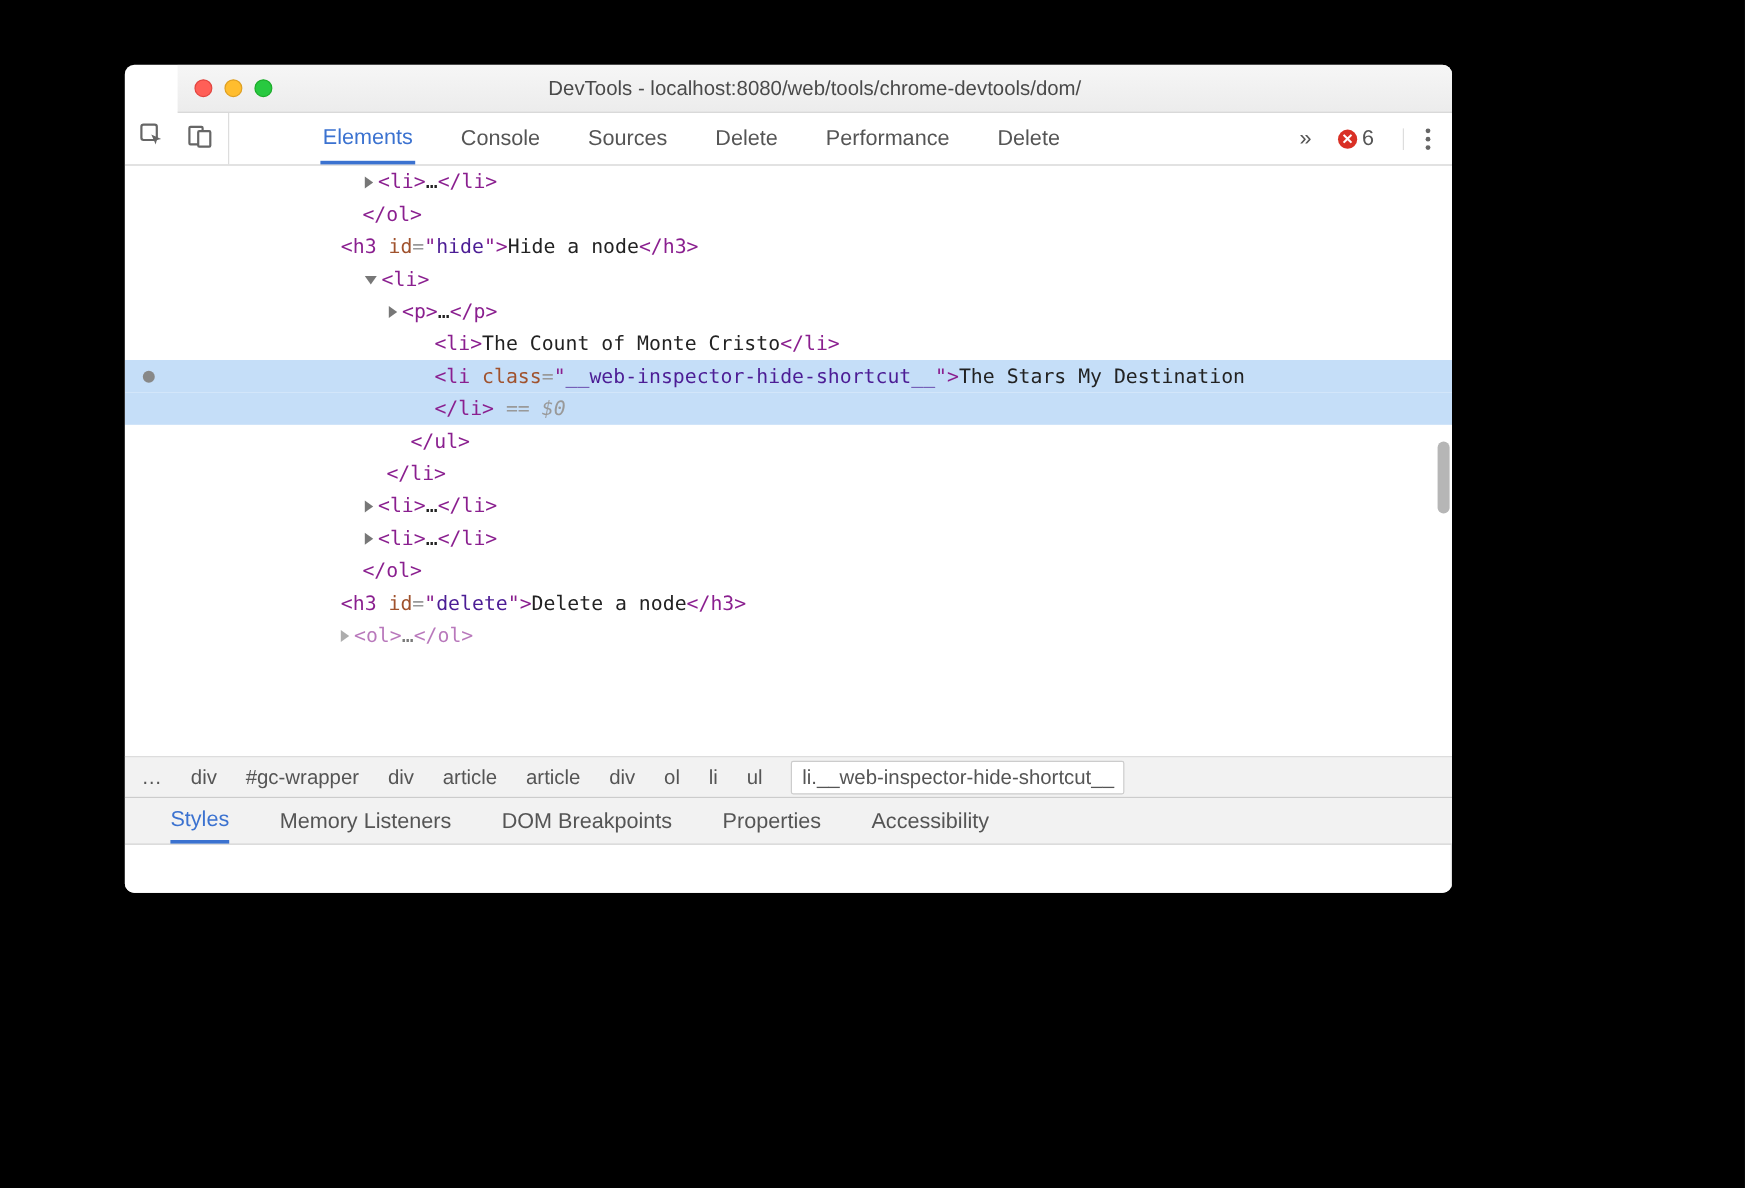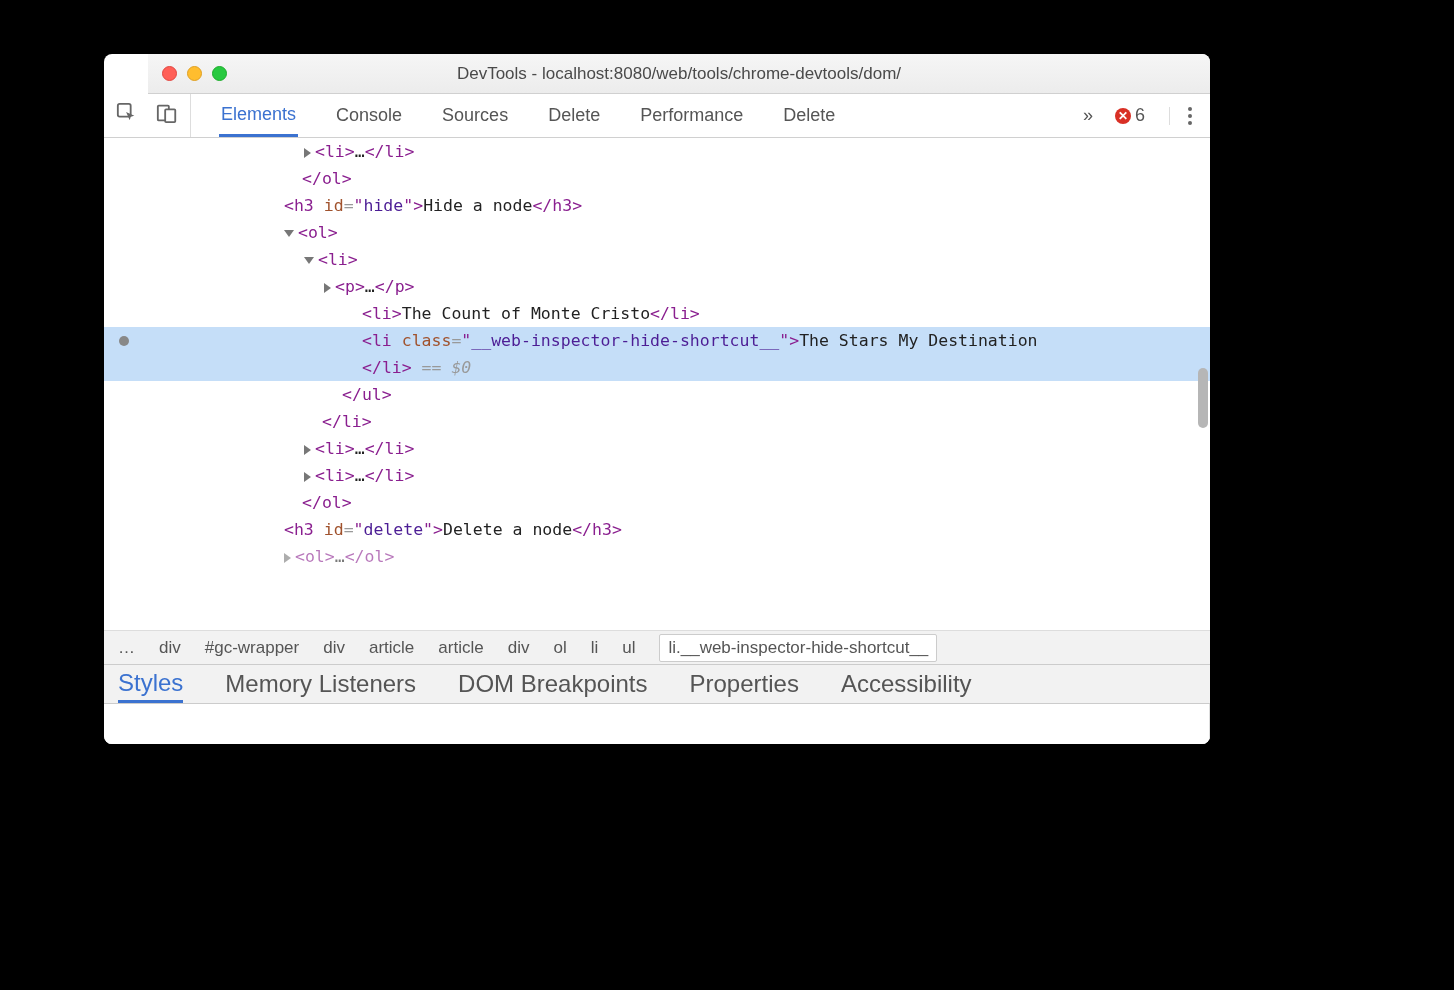--- a/index.html
+++ b/index.html
@@ -30,20 +30,21 @@
   .tl.min { background: #ffbd2e; border: 1px solid #dfa023; }
   .tl.max { background: #28c940; border: 1px solid #1dad2b; }
   .title { position: absolute; left: 0; right: 0; text-align: center; font-size: 17px; color: #4a4a4a; pointer-events: none; }
   .toolbar {
     height: 44px;
     border-bottom: 1px solid #d0d0d0;
     display: flex;
     align-items: center;
     font-size: 18px;
     color: #555;
+    gap: 48px;
   }
   .toolbar .icon-group { display: flex; align-items: center; padding: 0 12px; gap: 18px; border-right: 1px solid #ddd; height: 100%; }
   .toolbar .tabs { display: flex; gap: 36px; padding-left: 28px; flex: 1; align-items: center; height: 100%; }
   .toolbar .tab { color: #555; cursor: default; height: 100%; display: flex; align-items: center; padding: 0 2px; }
   .toolbar .tab.active { color: #3b72d0; border-bottom: 3px solid #3b72d0; }
   .toolbar .right { display: flex; align-items: center; gap: 24px; padding-right: 16px; }
   .err-badge { display: flex; align-items: center; gap: 4px; color: #555; }
   .err-circle { width: 16px; height: 16px; border-radius: 50%; background: #d93025; color: #fff; font-size: 12px; display: flex; align-items: center; justify-content: center; font-weight: bold; }
   .kebab { display: flex; flex-direction: column; gap: 3px; padding-left: 18px; border-left: 1px solid #ddd; height: 100%; justify-content: center; padding-right: 2px; }
   .kebab span { width: 4px; height: 4px; background: #666; border-radius: 50%; }
@@ -94,23 +95,23 @@
   .breadcrumb .crumb { cursor: default; }
   .breadcrumb .crumb:first-child { color: #555; }
   .breadcrumb .crumb.sel { background: #fff; border: 1px solid #ccc; padding: 3px 8px; border-radius: 2px; }
 
   .subtabs {
     height: 40px;
     border-top: 1px solid #ccc;
     background: #f2f2f2;
     display: flex;
     align-items: center;
-    font-size: 24px;
+    font-size: 18px;
     color: #555;
-    padding-left: 14px;
+    padding-left: 38px;
     gap: 42px;
     border-bottom: 1px solid #ccc;
   }
   .subtabs .st { height: 100%; display: flex; align-items: center; }
   .subtabs .st.active { color: #3b72d0; border-bottom: 3px solid #3b72d0; }
 
   .filterbar {
     height: 40px;
     display: flex;
     align-items: stretch;
@@ -184,21 +185,20 @@
 
   <div class="dom-panel">
     <div class="dom-lines">
 
       <div class="line"><span class="gutter"></span><span class="indent" style="width:160px"></span><span class="tri right"></span><span class="punct">&lt;</span><span class="tag">li</span><span class="punct">&gt;</span><span class="text">…</span><span class="punct">&lt;/</span><span class="tag">li</span><span class="punct">&gt;</span></div>
 
       <div class="line"><span class="gutter"></span><span class="indent" style="width:158px"></span><span class="punct">&lt;/</span><span class="tag">ol</span><span class="punct">&gt;</span></div>
 
       <div class="line"><span class="gutter"></span><span class="indent" style="width:140px"></span><span class="punct">&lt;</span><span class="tag">h3</span> <span class="attr-name">id</span><span class="eq">=</span><span class="punct">"</span><span class="attr-val">hide</span><span class="punct">"</span><span class="punct">&gt;</span><span class="text">Hide a node</span><span class="punct">&lt;/</span><span class="tag">h3</span><span class="punct">&gt;</span></div>
 
-      <div class="line"><span class="gutter"></span><span class="indent" style="width:140px"></span><span class="tri down"></span><span class="punct">&lt;</span><span class="tag">ol</span><span class="punct">&gt;</span></div>
 
       <div class="line"><span class="gutter"></span><span class="indent" style="width:160px"></span><span class="tri down"></span><span class="punct">&lt;</span><span class="tag">li</span><span class="punct">&gt;</span></div>
 
       <div class="line"><span class="gutter"></span><span class="indent" style="width:180px"></span><span class="tri right"></span><span class="punct">&lt;</span><span class="tag">p</span><span class="punct">&gt;</span><span class="text">…</span><span class="punct">&lt;/</span><span class="tag">p</span><span class="punct">&gt;</span></div>
 
 
       <div class="line"><span class="gutter"></span><span class="indent" style="width:218px"></span><span class="punct">&lt;</span><span class="tag">li</span><span class="punct">&gt;</span><span class="text">The Count of Monte Cristo</span><span class="punct">&lt;/</span><span class="tag">li</span><span class="punct">&gt;</span></div>
 
       <div class="line selected"><span class="gutter"><span class="dot"></span></span><span class="indent" style="width:218px"></span><span class="punct">&lt;</span><span class="tag">li</span> <span class="attr-name">class</span><span class="eq">=</span><span class="punct">"</span><span class="attr-val">__web-inspector-hide-shortcut__</span><span class="punct">"</span><span class="punct">&gt;</span><span class="text">The Stars My Destination</span></div>
       <div class="line selected"><span class="gutter"></span><span class="indent" style="width:218px"></span><span class="punct">&lt;/</span><span class="tag">li</span><span class="punct">&gt;</span><span class="dollar"> == $0</span></div>

